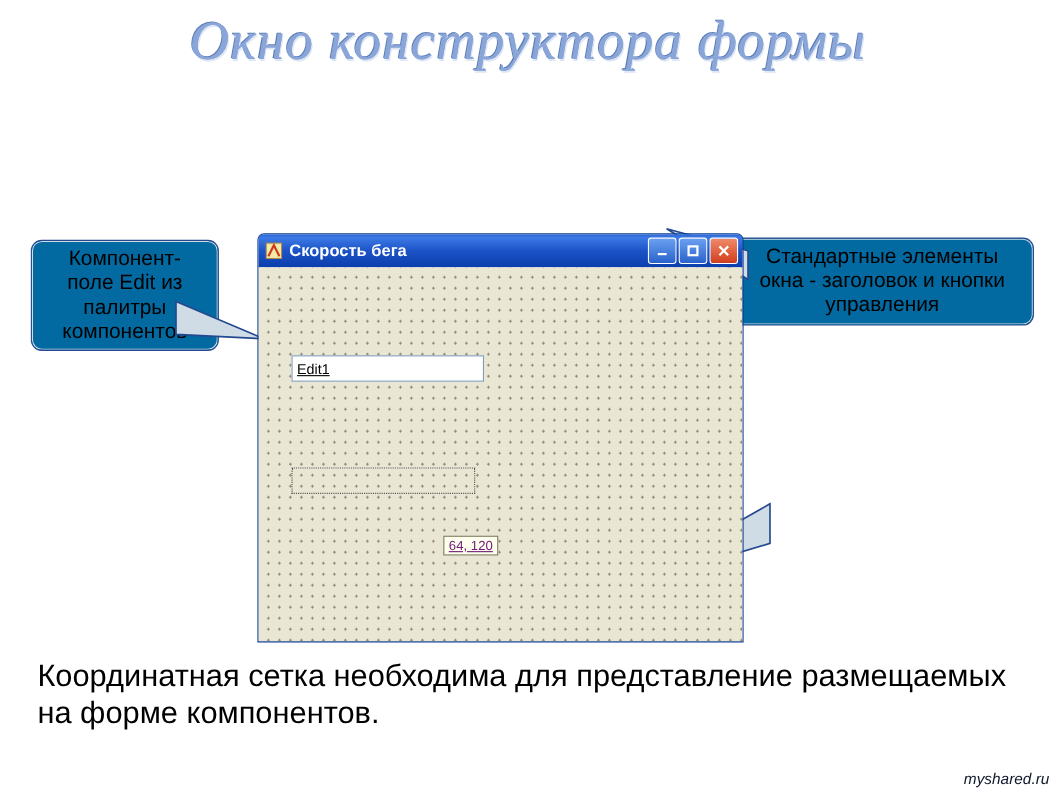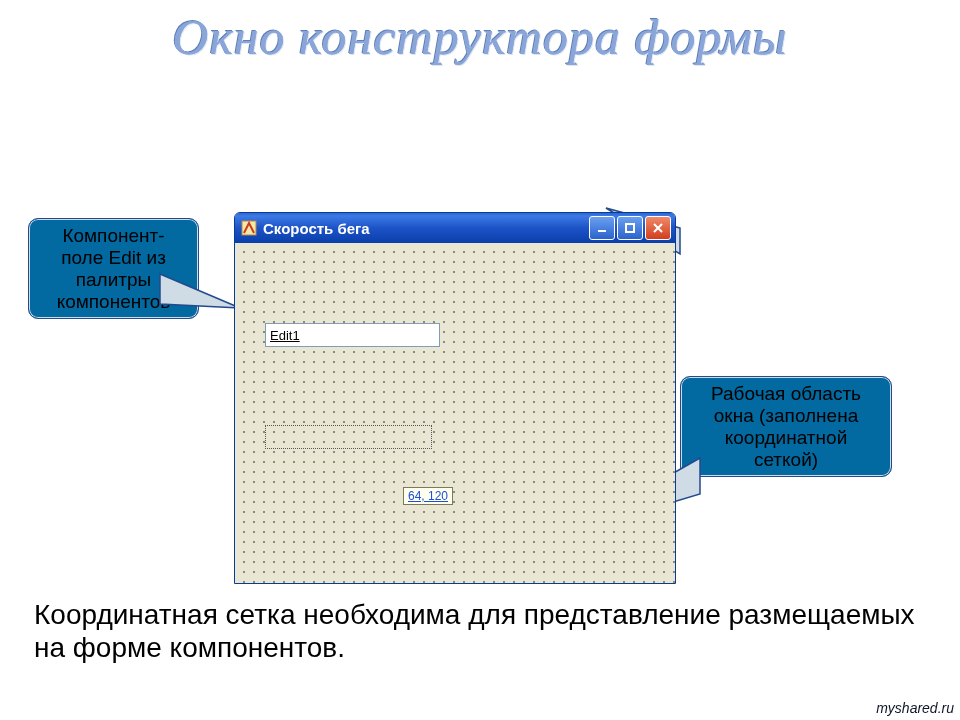--- a/index.html
+++ b/index.html
@@ -51,21 +51,21 @@
   .edit{
     position:absolute;height:22px;width:165px;background:#fff;border:1px solid #7f9db9;
     font:13px Tahoma,Arial,sans-serif;color:#000;padding:0 4px;display:flex;align-items:center;text-decoration:underline;
   }
   .sizer{position:absolute;height:22px;width:165px;border:1px dotted #555}
   #edit1{left:30px;top:80px}
   #edit2{left:30px;top:124px}
   #sizer{left:30px;top:182px}
   .coord{
     position:absolute;left:168px;top:244px;background:#fffff0;border:1px solid #7a7a5a;
-    font:12px Tahoma,Arial,sans-serif;padding:1px 4px;color:#1d4ed8;text-decoration:underline;
+    font:12px Tahoma,Arial,sans-serif;padding:1px 4px;color:#701a75;text-decoration:underline;
   }
 
   
   .callout{
     position:absolute;background:#0369a1;border:1px solid #234a8e;border-radius:10px;
     font-size:19px;color:#000;text-align:center;padding:6px 12px;line-height:1.15;
     box-shadow:0 0 0 1px #cfdbe5 inset;
   }
   #c1{left:28px;top:218px;width:145px}
   #c2{left:664px;top:216px;width:250px}
@@ -81,25 +81,25 @@
 <div class="slide">
 
 <div class="title">Окно конструктора формы</div>
 
 
 <div id="c1" class="callout">Компонент-<br>поле Edit из палитры компонентов</div>
 <svg class="pointer" style="left:150px;top:266px;width:100px;height:70px" viewBox="0 0 100 70">
   <polygon points="10,8 90,42 10,38"></polygon>
 </svg>
 
+<div id="c2" class="callout">Стандартные элементы окна - заголовок и кнопки управления</div>
 <svg class="pointer" style="left:600px;top:202px;width:90px;height:60px" viewBox="0 0 90 60">
   <polygon points="80,26 6,6 80,52"></polygon>
 </svg>
 
-<div id="c3" class="callout">Рабочая область окна (заполнена координатной сеткой)</div>
 <svg class="pointer" style="left:560px;top:456px;width:150px;height:90px" viewBox="0 0 150 90">
   <polygon points="140,2 6,78 140,38"></polygon>
 </svg>
 
 <div class="win">
   <div class="titlebar">
     <span class="appicon">
       <svg viewBox="0 0 16 16">
             <rect x="1" y="1" width="14" height="14" fill="#f5e9a8" stroke="#b0894a"></rect>
             <path d="M3 13 L8 3 L13 13" fill="none" stroke="#cc3b1d" stroke-width="2"></path>

